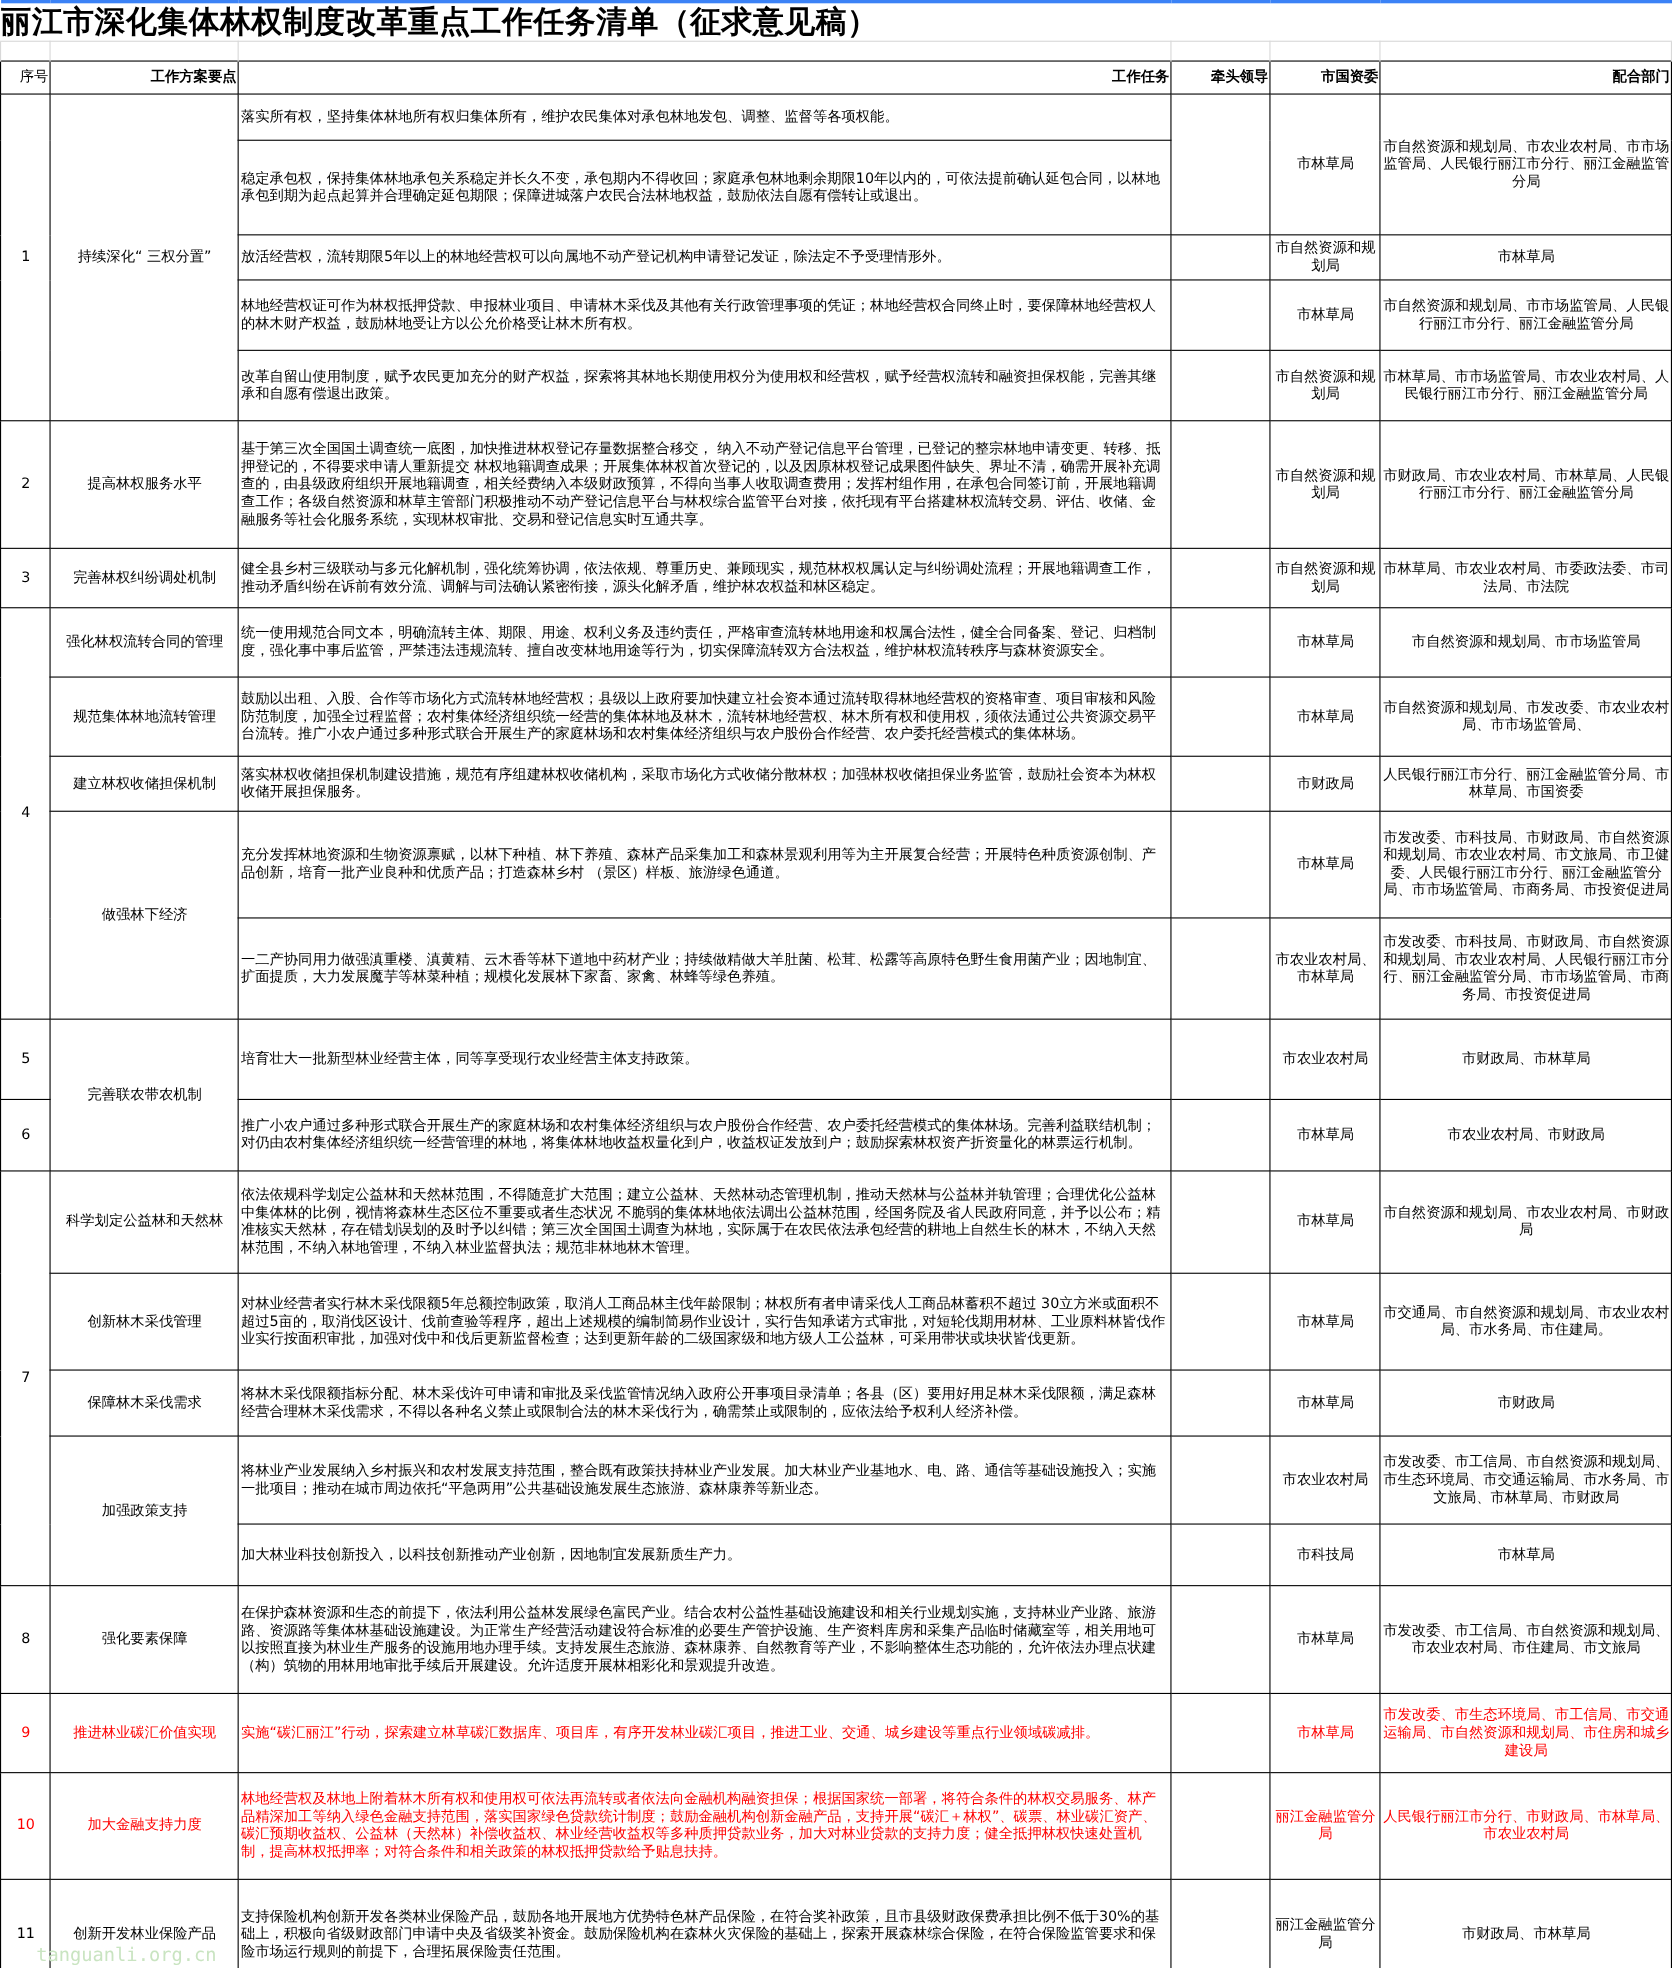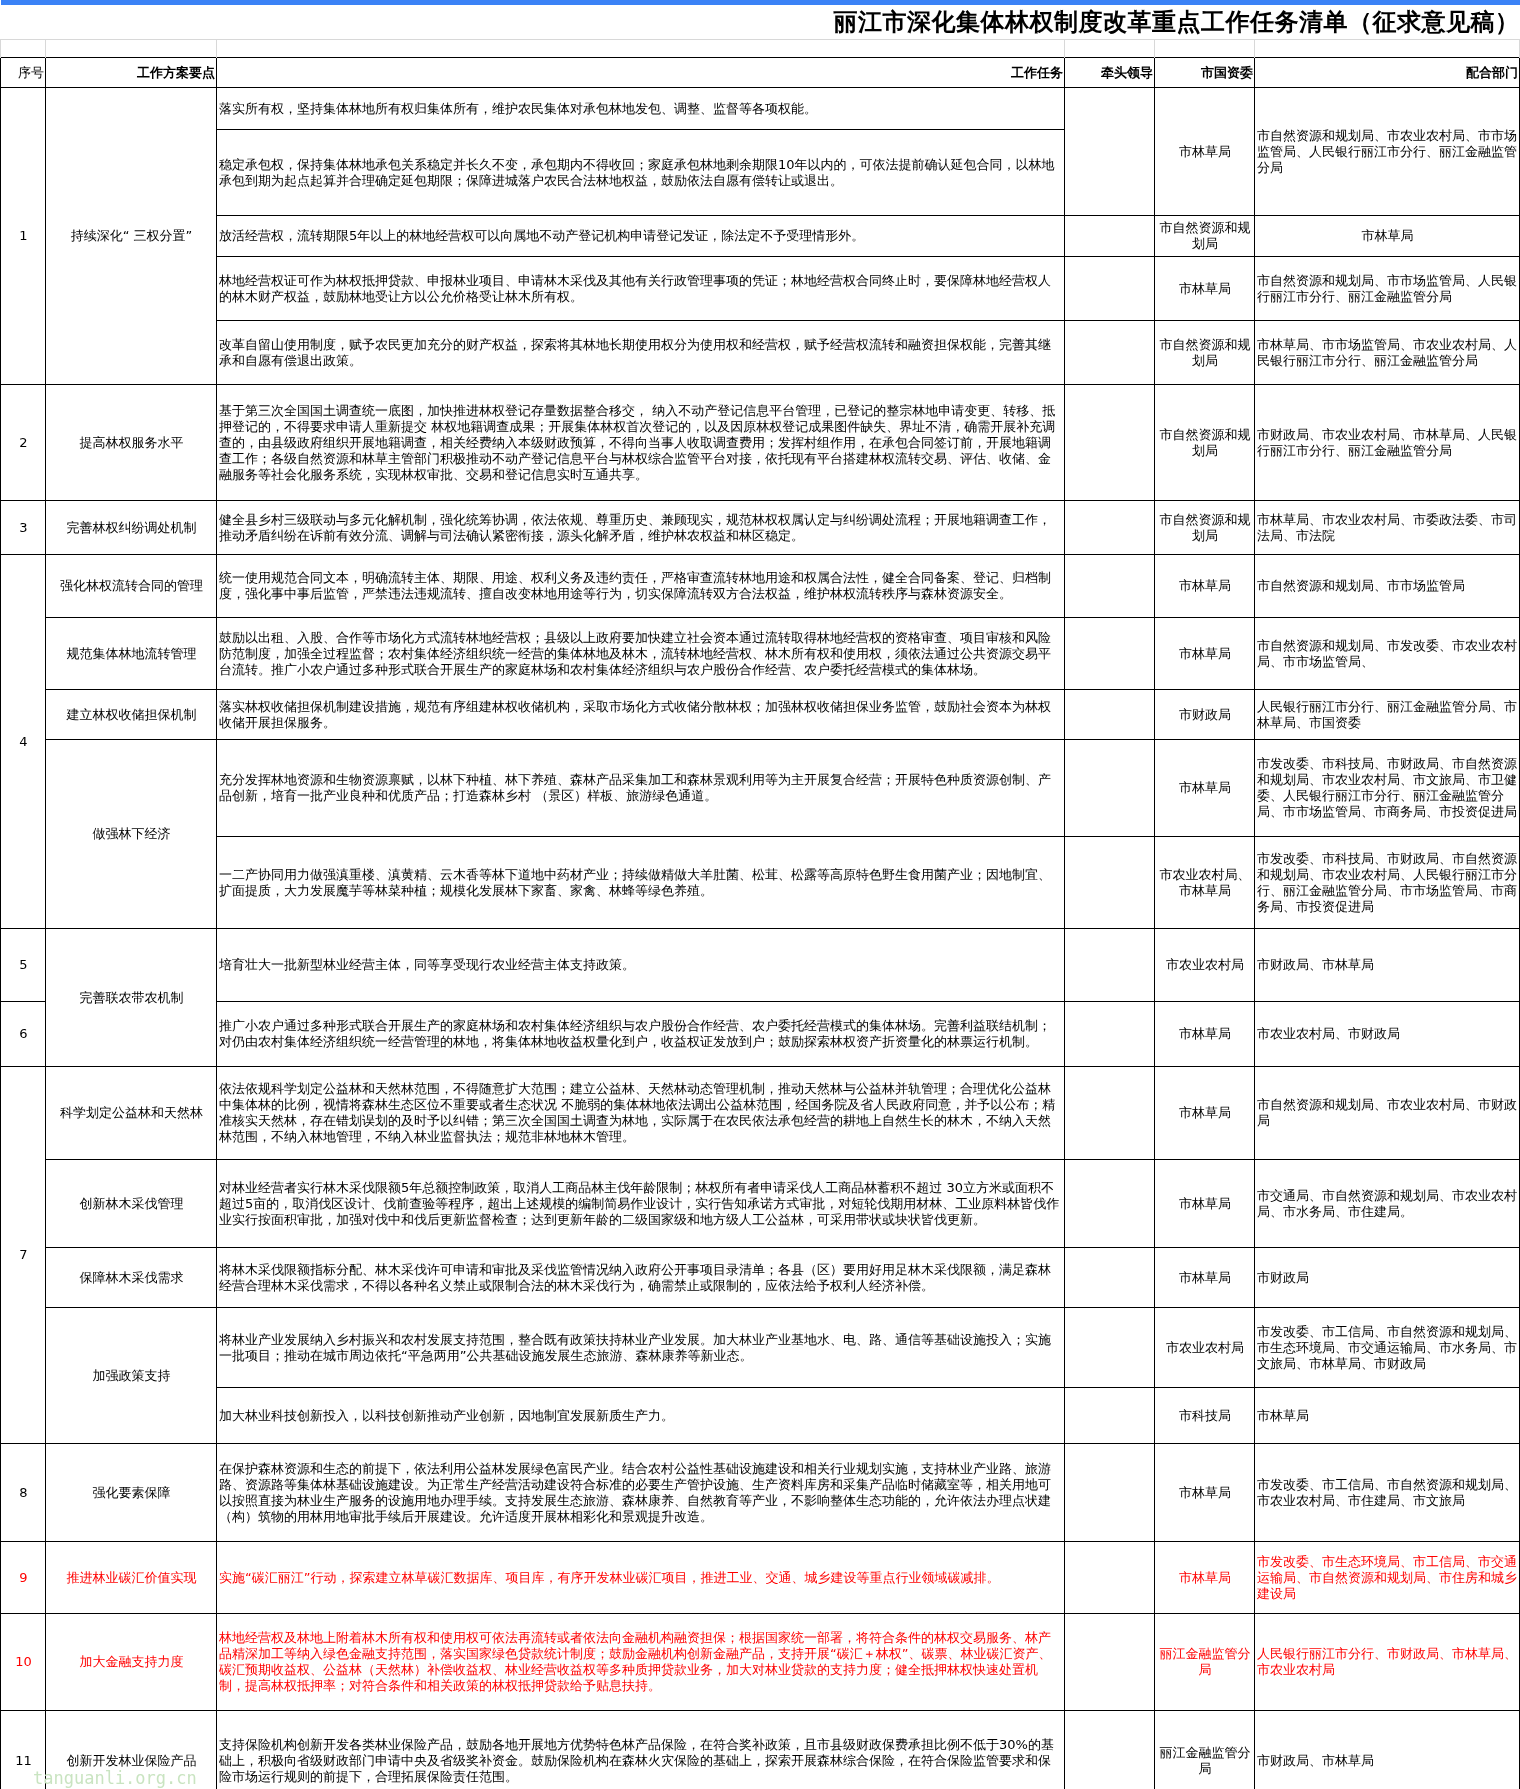--- a/index.html
+++ b/index.html
@@ -12,34 +12,34 @@
       border-collapse: collapse; table-layout: fixed; width: 1519px;
       position: absolute; left: 0; top: 0;
     }
     table.sheet td, table.sheet th {
       border: 1px solid #000000; padding: 0 1px 0 2px;
       vertical-align: middle; line-height: 16px; overflow: hidden;
       word-break: break-all; font-weight: normal;
     }
     
     table.sheet tr.title-row td {
-      border-top: 5px solid #3b82f6; border-bottom: 1px solid #d8d8d8;
+      border-top: 3px solid #3b82f6; border-bottom: 1px solid #d8d8d8;
       border-left: none; border-right: none;
-      text-align: right; padding: 0;
+      text-align: left; padding: 0;
       font-family: "DejaVu Serif", "Liberation Serif", serif;
-      font-size: 24px; font-weight: bold; line-height: 34px; letter-spacing: 0.5px;
+      font-size: 28px; font-weight: bold; line-height: 34px; letter-spacing: 0.5px;
     }
     table.sheet tr.blank-row td {
       border-top: none; border-bottom: none;
       border-left: 1px solid #d8d8d8; border-right: 1px solid #d8d8d8; padding: 0;
     }
     table.sheet tr.header-row th { text-align: right; font-weight: bold; }
     table.sheet tr.header-row th.nb { font-weight: normal; }
     .c { text-align: center; }
-    .l { text-align: left; margin-top: 15px; }
+    .l { text-align: center; margin-top: 15px; }
     .t { text-align: left; padding-left: 3px; }
     tr.em td { color: #ff0000; }
     .watermark {
       position: absolute; left: 2px; top: 1768px;
       font-family: "DejaVu Sans Mono", "Liberation Mono", monospace;
       font-size: 17px; color: #c9e4c1; letter-spacing: 0px; z-index: 5; padding-left: 31px;
     }
   </style>
 </head>
 <body>

